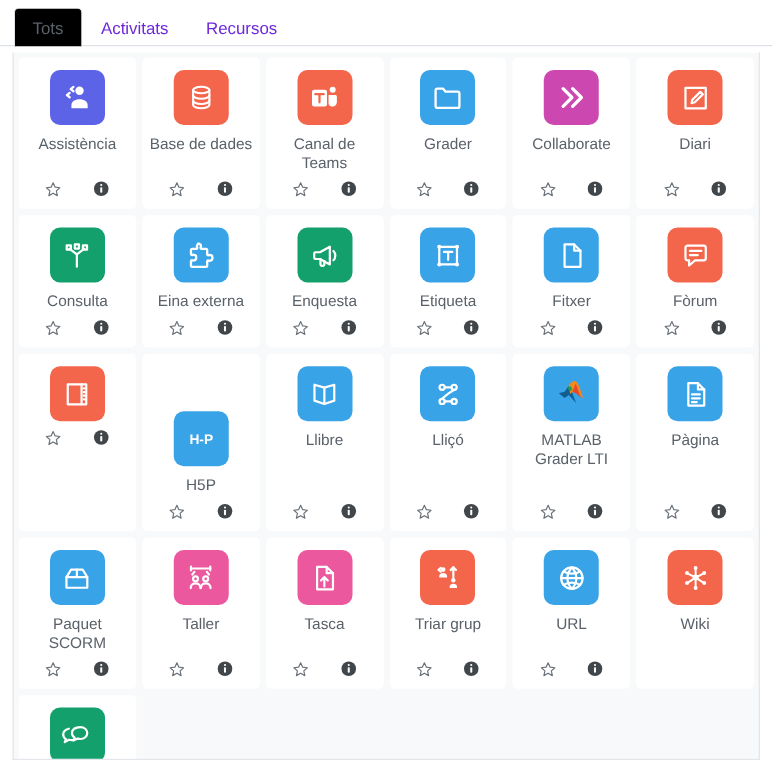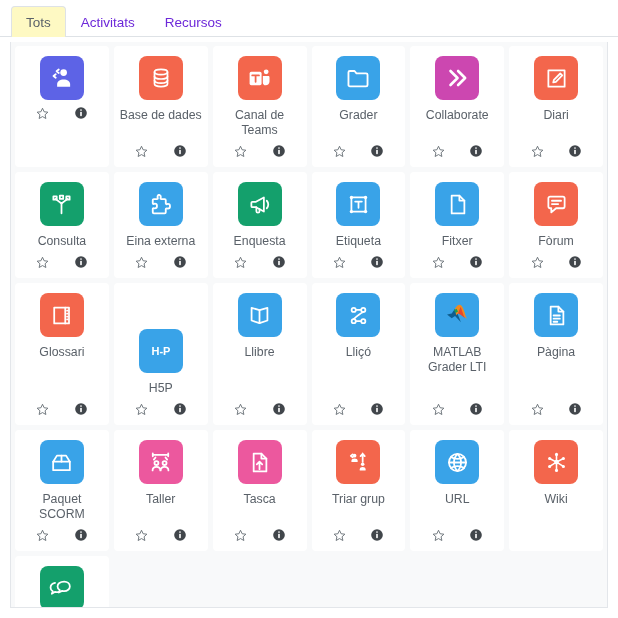--- a/index.html
+++ b/index.html
@@ -47,21 +47,21 @@
     color: #6d28d9;
     cursor: pointer;
     border: 1px solid transparent;
     border-bottom: none;
     border-radius: 4px 4px 0 0;
     background: transparent;
     white-space: nowrap;
   }
   .tab.active {
     color: #5a6169;
-    background: #fef9c3;
+    background: #000000;
     border-color: #dee2e6 #dee2e6 #ffffff;
     box-shadow: 0 1px 0 0 #ffffff;
   }
 
   
   .panel {
     position: absolute;
     left: 10px;
     top: 42px;
     width: 598px;
@@ -147,20 +147,21 @@
   <div class="panel">
     <div class="grid">
         <div class="card">
           <div class="tile" style="background: rgb(93, 99, 230);">
             <svg width="26" height="26" viewBox="0 0 24 24">
               <circle cx="13.5" cy="7" r="3.1" fill="#fff"></circle>
               <path d="M7.5 20v-2.4c0-2.6 2.6-4.3 6-4.3s6 1.7 6 4.3V20z" fill="#fff"></path>
               <path d="M9 4.2l-2 1.6 2 1.6M6.2 8.6l-2 1.6 2 1.6" stroke="#fff" fill="none" stroke-width="1.7" stroke-linecap="round" stroke-linejoin="round"></path>
             </svg>
           </div>
+          <div class="card-label">Assistència</div>
           <div class="card-actions">
             <div class="act">
               <svg width="15" height="15" viewBox="0 0 24 24">
                 <path d="M12 3.6l2.6 5.6 6 .7-4.5 4.1 1.3 6-5.4-3.1-5.4 3.1 1.3-6L3.4 9.9l6-.7z" fill="none" stroke="#6a7178" stroke-width="1.5" stroke-linejoin="round"></path>
               </svg>
             </div>
             <div class="act">
               <svg width="14" height="14" viewBox="0 0 24 24">
                 <circle cx="12" cy="12" r="10" fill="#41464b"></circle>
                 <circle cx="12" cy="6.9" r="1.45" fill="#fff"></circle>
@@ -430,21 +431,20 @@
           </div>
         </div>
         <div class="card">
           <div class="tile" style="background: rgb(243, 102, 76);">
             <svg width="25" height="25" viewBox="0 0 24 24">
               <path d="M5 4.4h14.2v15.2H5z" stroke="#fff" fill="none" stroke-width="1.7" stroke-linecap="round" stroke-linejoin="round"></path>
               <path d="M15.6 4.4v15.2" stroke="#fff" fill="none" stroke-width="1.7" stroke-linecap="round" stroke-linejoin="round"></path>
               <path d="M17.3 7.4h.6M17.3 10.2h.6M17.3 13h.6M17.3 15.8h.6" stroke="#fff" stroke-width="1.7" stroke-linecap="round"></path>
             </svg>
           </div>
-          <div class="card-label">Glossari</div>
           <div class="card-actions">
             <div class="act">
               <svg width="15" height="15" viewBox="0 0 24 24">
                 <path d="M12 3.6l2.6 5.6 6 .7-4.5 4.1 1.3 6-5.4-3.1-5.4 3.1 1.3-6L3.4 9.9l6-.7z" fill="none" stroke="#6a7178" stroke-width="1.5" stroke-linejoin="round"></path>
               </svg>
             </div>
             <div class="act">
               <svg width="14" height="14" viewBox="0 0 24 24">
                 <circle cx="12" cy="12" r="10" fill="#41464b"></circle>
                 <circle cx="12" cy="6.9" r="1.45" fill="#fff"></circle>

